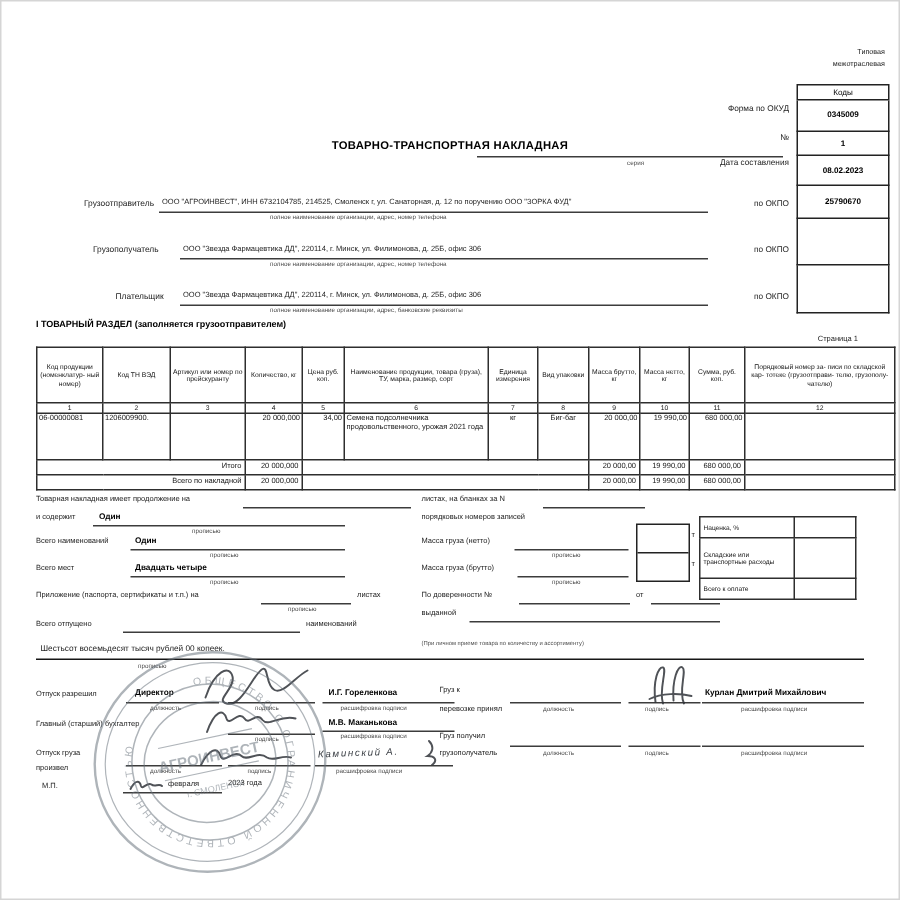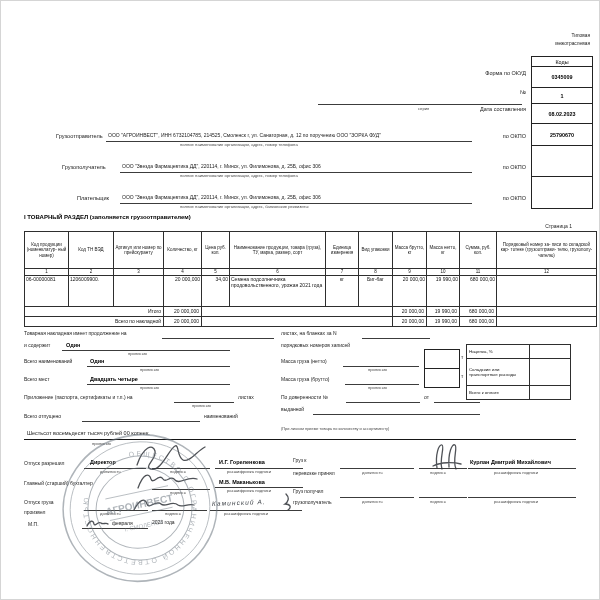--- a/index.html
+++ b/index.html
@@ -59,20 +59,21 @@
     <div class="cell" style="height:31px;"></div>
   </div>
 
   <span class="t" style="right:74px;top:70px;font-size:5.5px;">Форма по ОКУД</span>
   <span class="t" style="right:74px;top:89px;font-size:5.5px;">№</span>
   <span class="t" style="right:74px;top:106px;font-size:5.5px;">Дата составления</span>
   <span class="t" style="right:74px;top:133px;font-size:5.5px;">по ОКПО</span>
   <span class="t" style="right:74px;top:164px;font-size:5.5px;">по ОКПО</span>
   <span class="t" style="right:74px;top:195px;font-size:5.5px;">по ОКПО</span>
 
+  <div class="t b" style="left:120px;top:93px;width:360px;text-align:center;font-size:7.5px;letter-spacing:.2px;">ТОВАРНО-ТРАНСПОРТНАЯ НАКЛАДНАЯ</div>
   <div class="u" style="left:318px;top:104px;width:204px;"></div>
   <span class="cap" style="left:418px;top:107px;">серия</span>
 
   <span class="t" style="left:56px;top:133px;font-size:5.6px;">Грузоотправитель</span>
   <span class="t" style="left:108px;top:133px;font-size:5px;">ООО "АГРОИНВЕСТ", ИНН 6732104785, 214525, Смоленск г, ул. Санаторная, д. 12 по поручению ООО "ЗОРКА ФУД"</span>
   <div class="u" style="left:106px;top:141px;width:366px;"></div>
   <span class="cap" style="left:180px;top:143px;">полное наименование организации, адрес, номер телефона</span>
 
   <span class="t" style="left:62px;top:164px;font-size:5.6px;">Грузополучатель</span>
   <span class="t" style="left:122px;top:164px;font-size:5px;">ООО "Звезда Фармацевтика ДД", 220114, г. Минск, ул. Филимонова, д. 25Б, офис 306</span>

